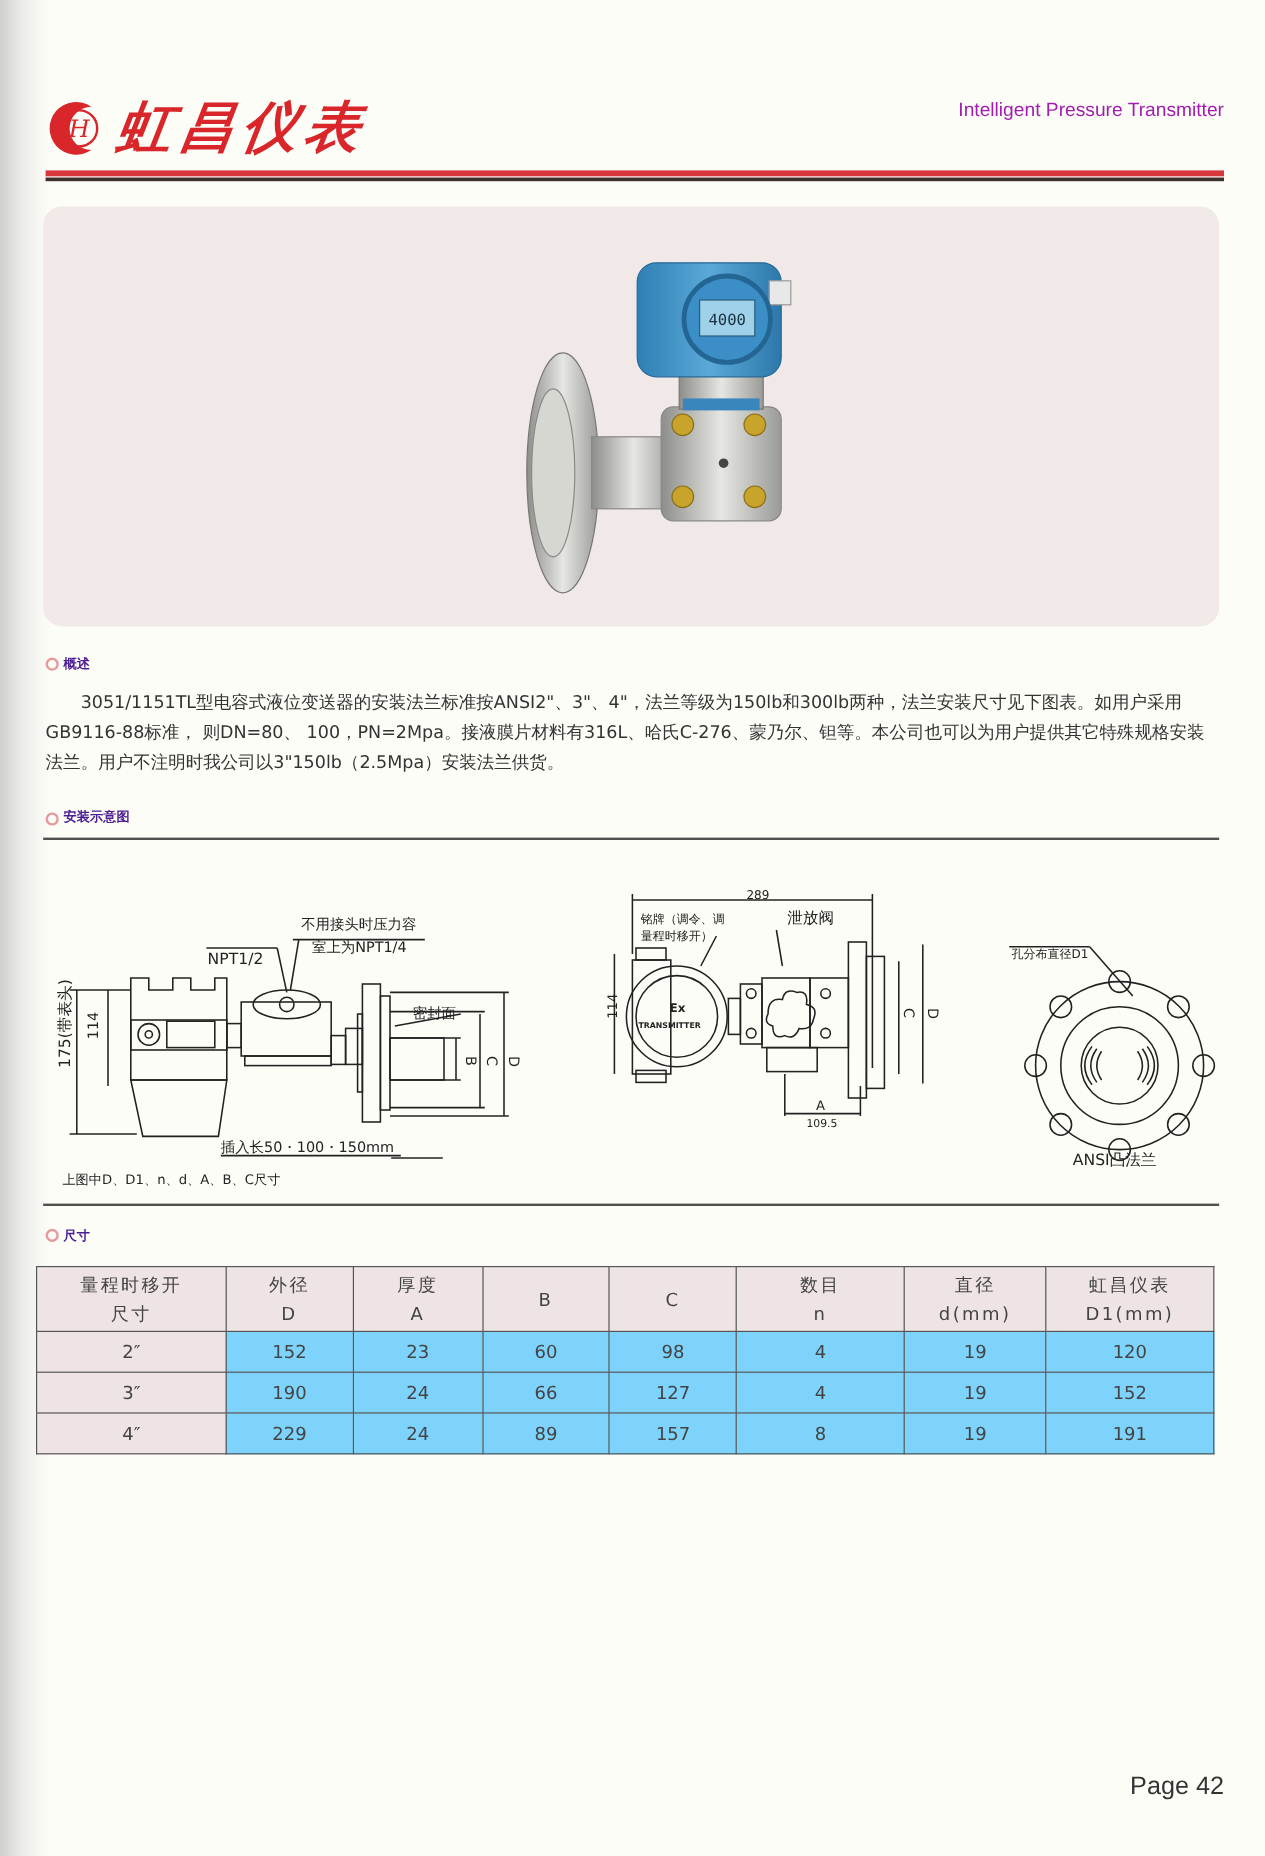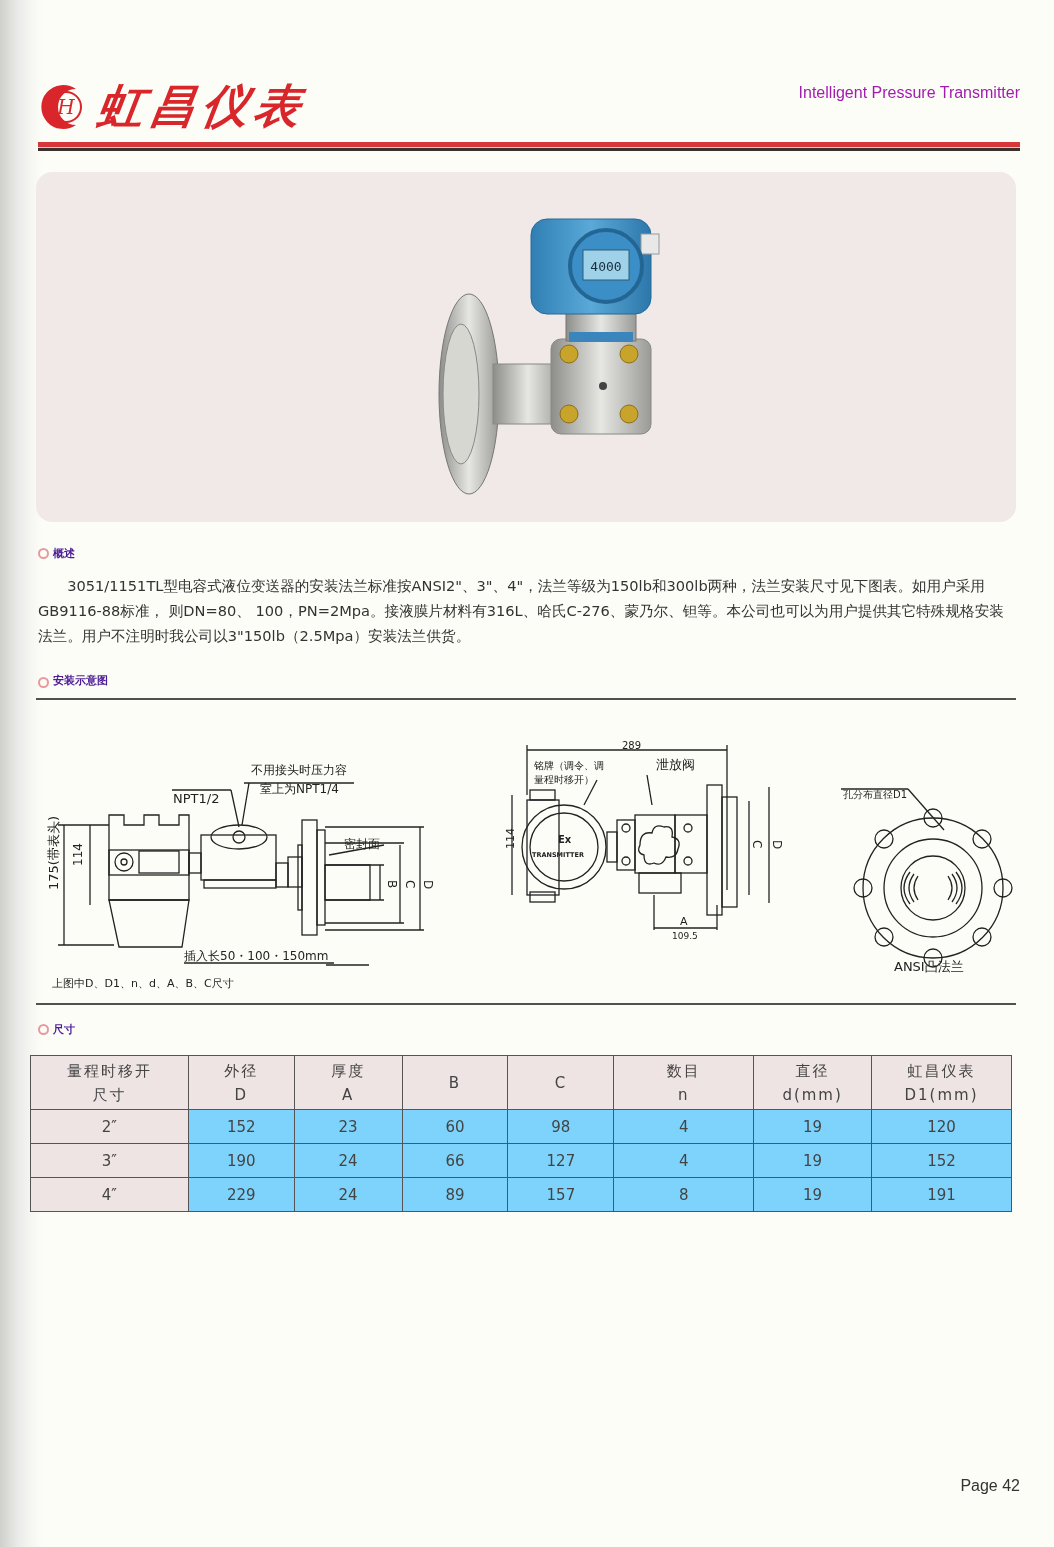--- a/index.html
+++ b/index.html
@@ -73,21 +73,21 @@
     font-family: "DejaVu Sans", sans-serif;
   }
   .spec-table td, .spec-table th {
     border: 1.5px solid #555; text-align: center; font-weight: normal;
   }
   .spec-table .group-row th { height: 44px; background: #fdfdf8; }
   .spec-table .sub-row th { height: 54px; background: #efe4e4; line-height: 24px; letter-spacing: 2px; }
   .spec-table .data-row td { height: 34px; background: #7dd3fc; }
   .spec-table .data-row td.size-cell { background: #efe4e4; }
 
-  .page-number { position: absolute; right: 34px; top: 1477px; font-size: 16px; color: #333; font-family: "Liberation Sans", sans-serif; }
+  .page-number { position: absolute; right: 34px; top: 1477px; font-size: 21px; color: #333; font-family: "Liberation Sans", sans-serif; }
 </style>
 </head>
 <body>
 
 <div class="left-shade"></div>
 
 <div class="header">
   <div class="logo">
     <div class="logo-mark">
       <svg width="52" height="52" viewBox="0 0 52 52">

